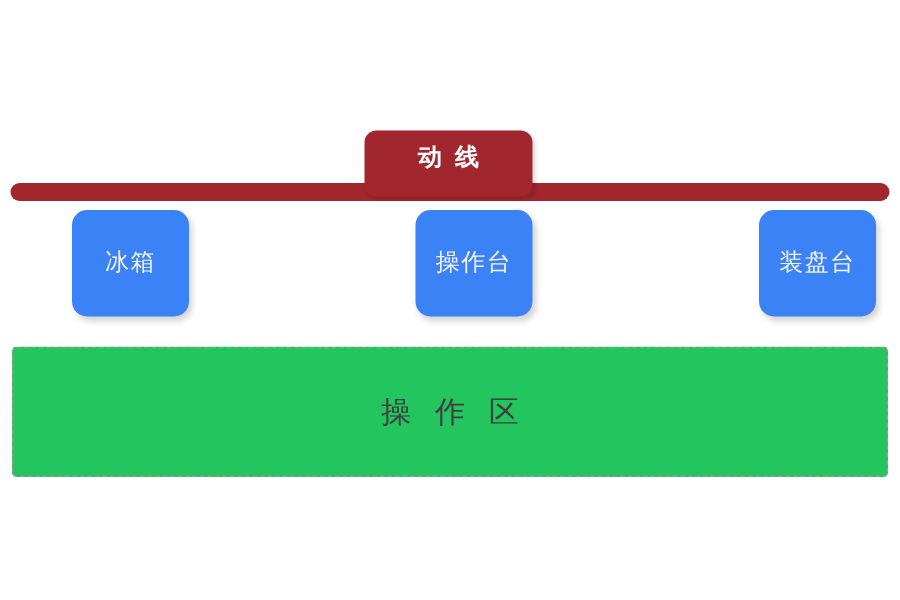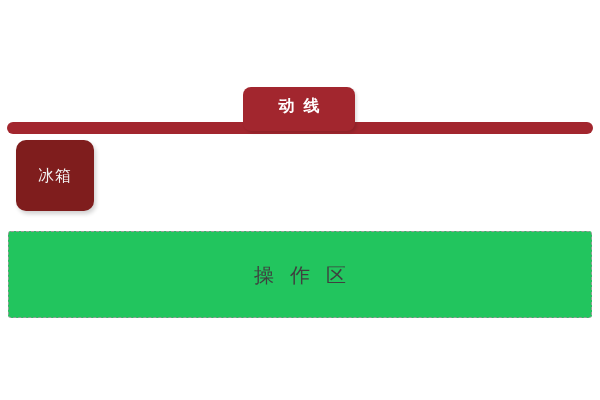--- a/index.html
+++ b/index.html
@@ -57,26 +57,27 @@
     top: 140px;
     width: 600px;
     padding: 0 16px;
     box-sizing: border-box;
     display: flex;
     justify-content: space-between;
   }
   .station {
     width: 78px;
     height: 71px;
-    background: #7f1d1d;
+    background: #3b82f6;
     border-radius: 10px;
     display: flex;
     align-items: center;
     justify-content: center;
     box-shadow: 2px 3px 4px rgba(0,0,0,0.18);
+    margin-left: 32px;
   }
   .station .label {
     color: #F2F2F2;
     font-size: 16px;
     letter-spacing: 1px;
     line-height: 1;
   }
   
   .zone {
     position: absolute;
@@ -108,19 +109,25 @@
   <div class="flow-box">
     <span class="label">动线</span>
   </div>
 
   <div class="flow-bar"></div>
 
   <div class="stations">
     <div class="station">
       <span class="label">冰箱</span>
     </div>
+    <div class="station">
+      <span class="label">操作台</span>
+    </div>
+    <div class="station">
+      <span class="label">装盘台</span>
+    </div>
   </div>
 
   <div class="zone">
     <span class="label">操作区</span>
   </div>
 
 </div>
 
 </body></html>

